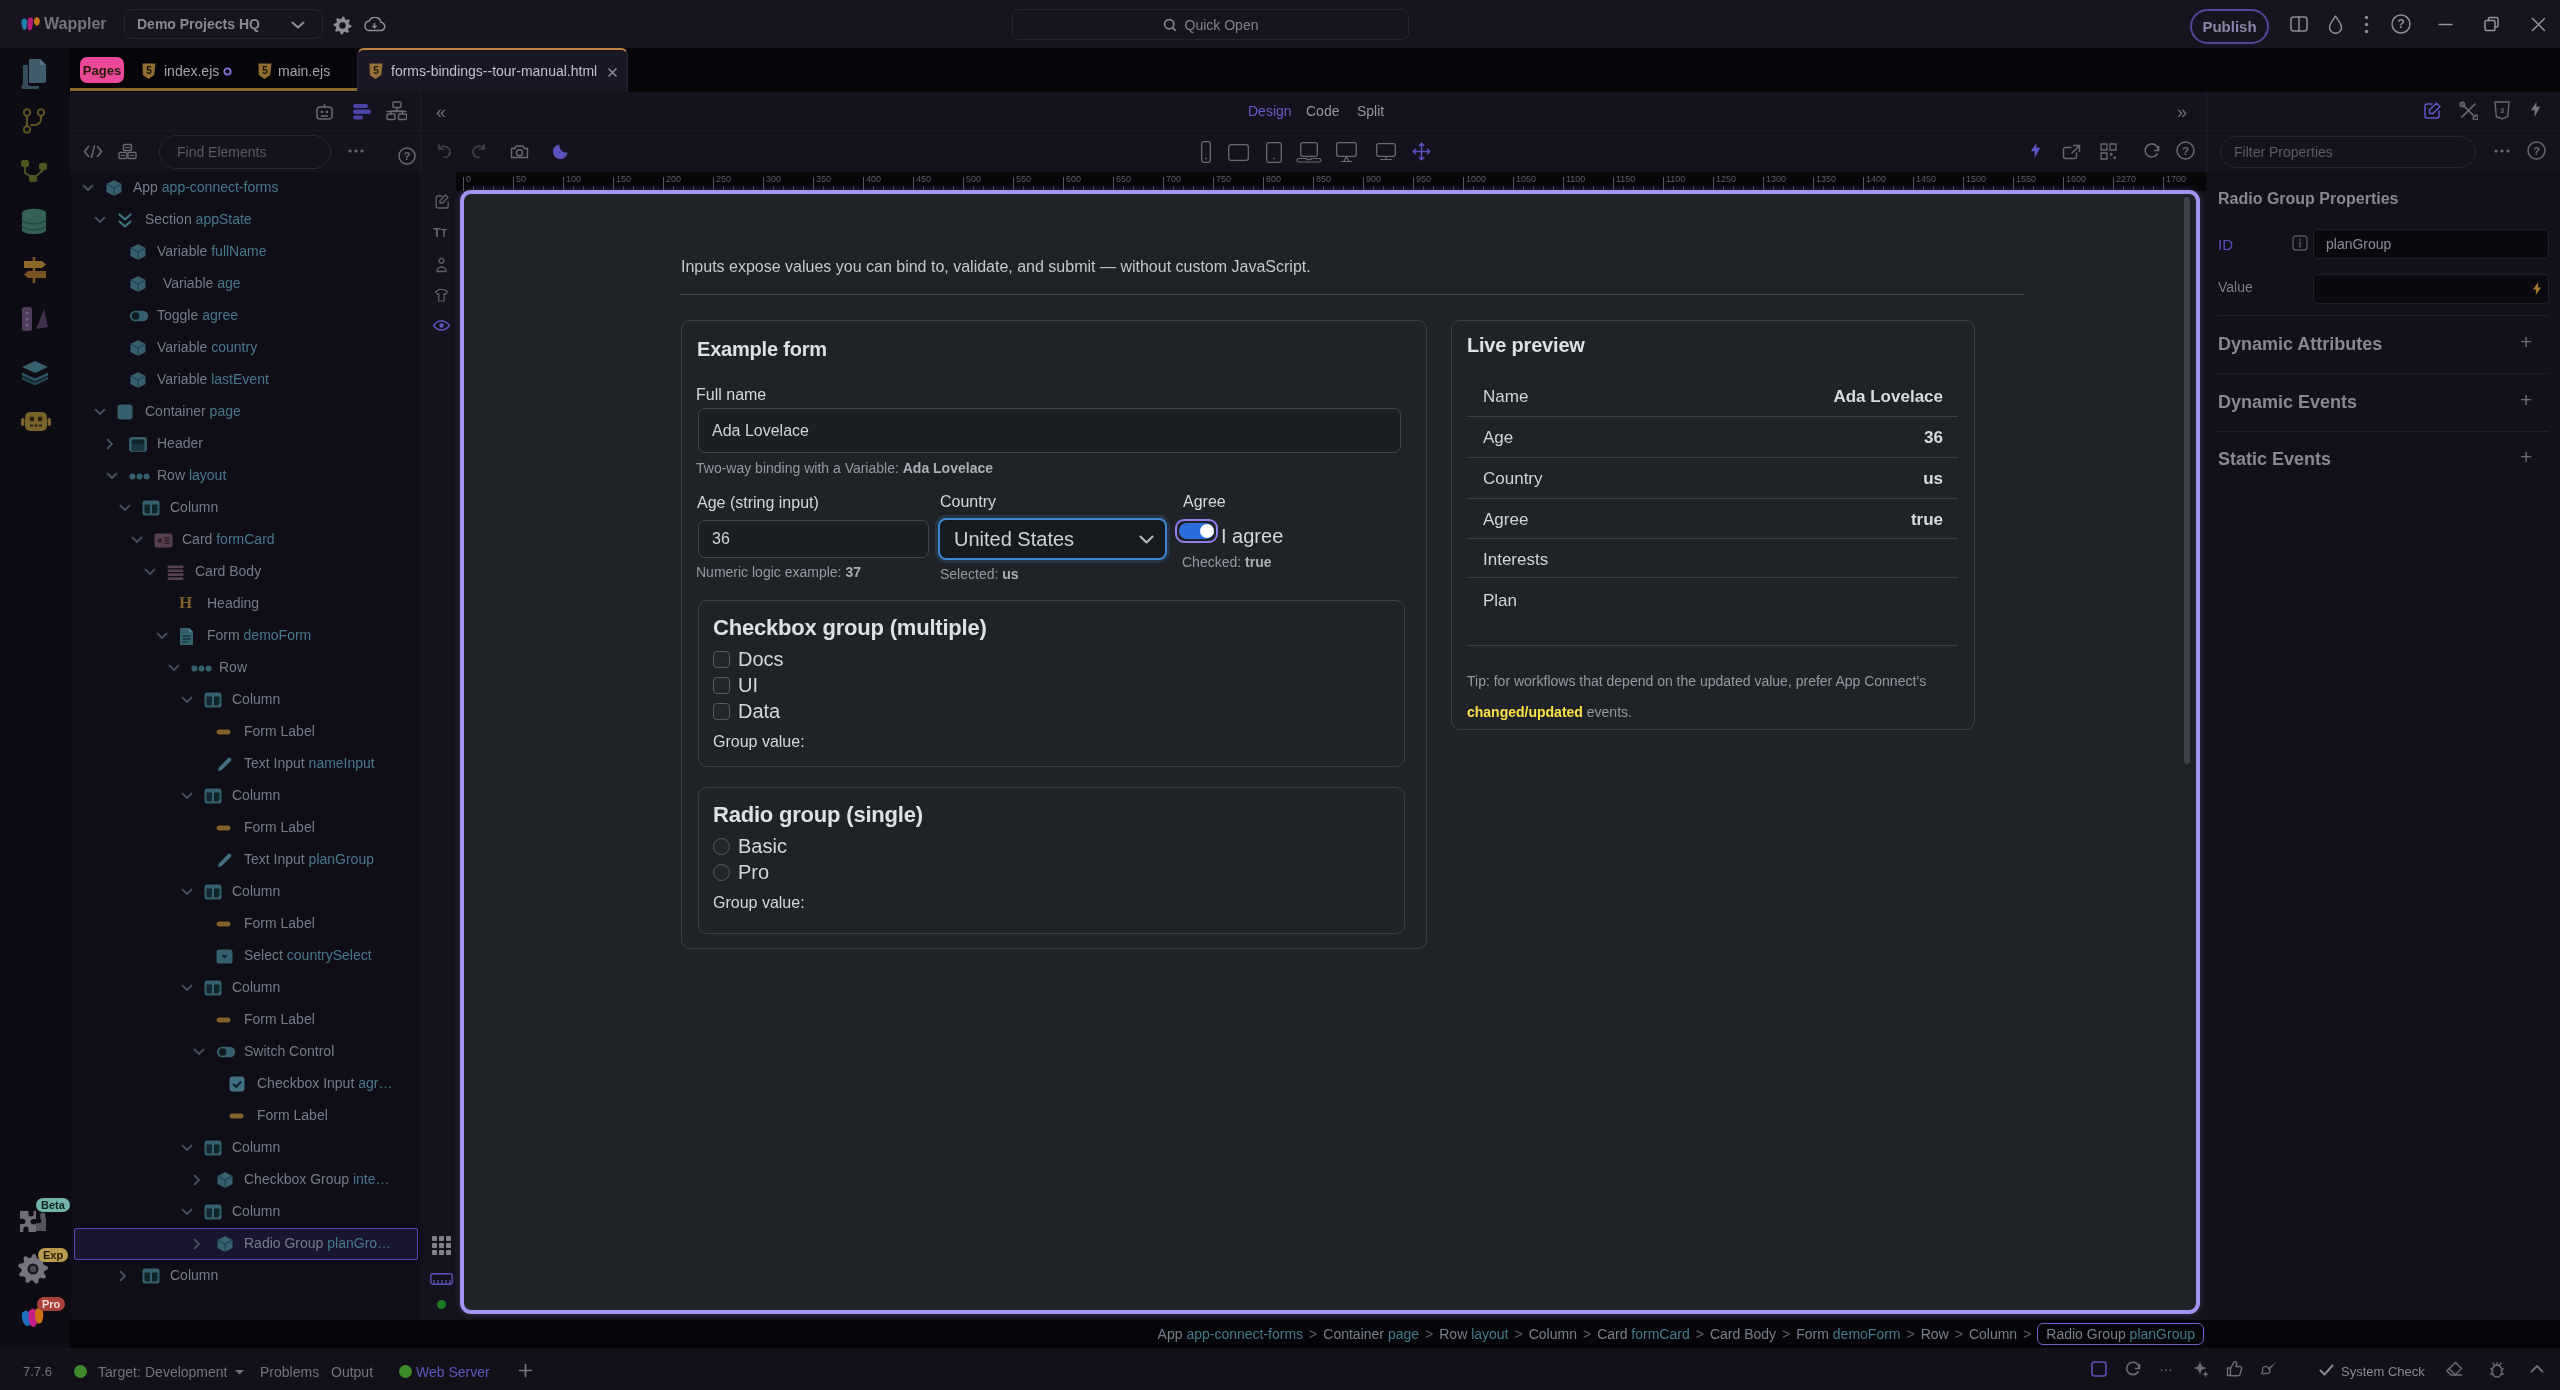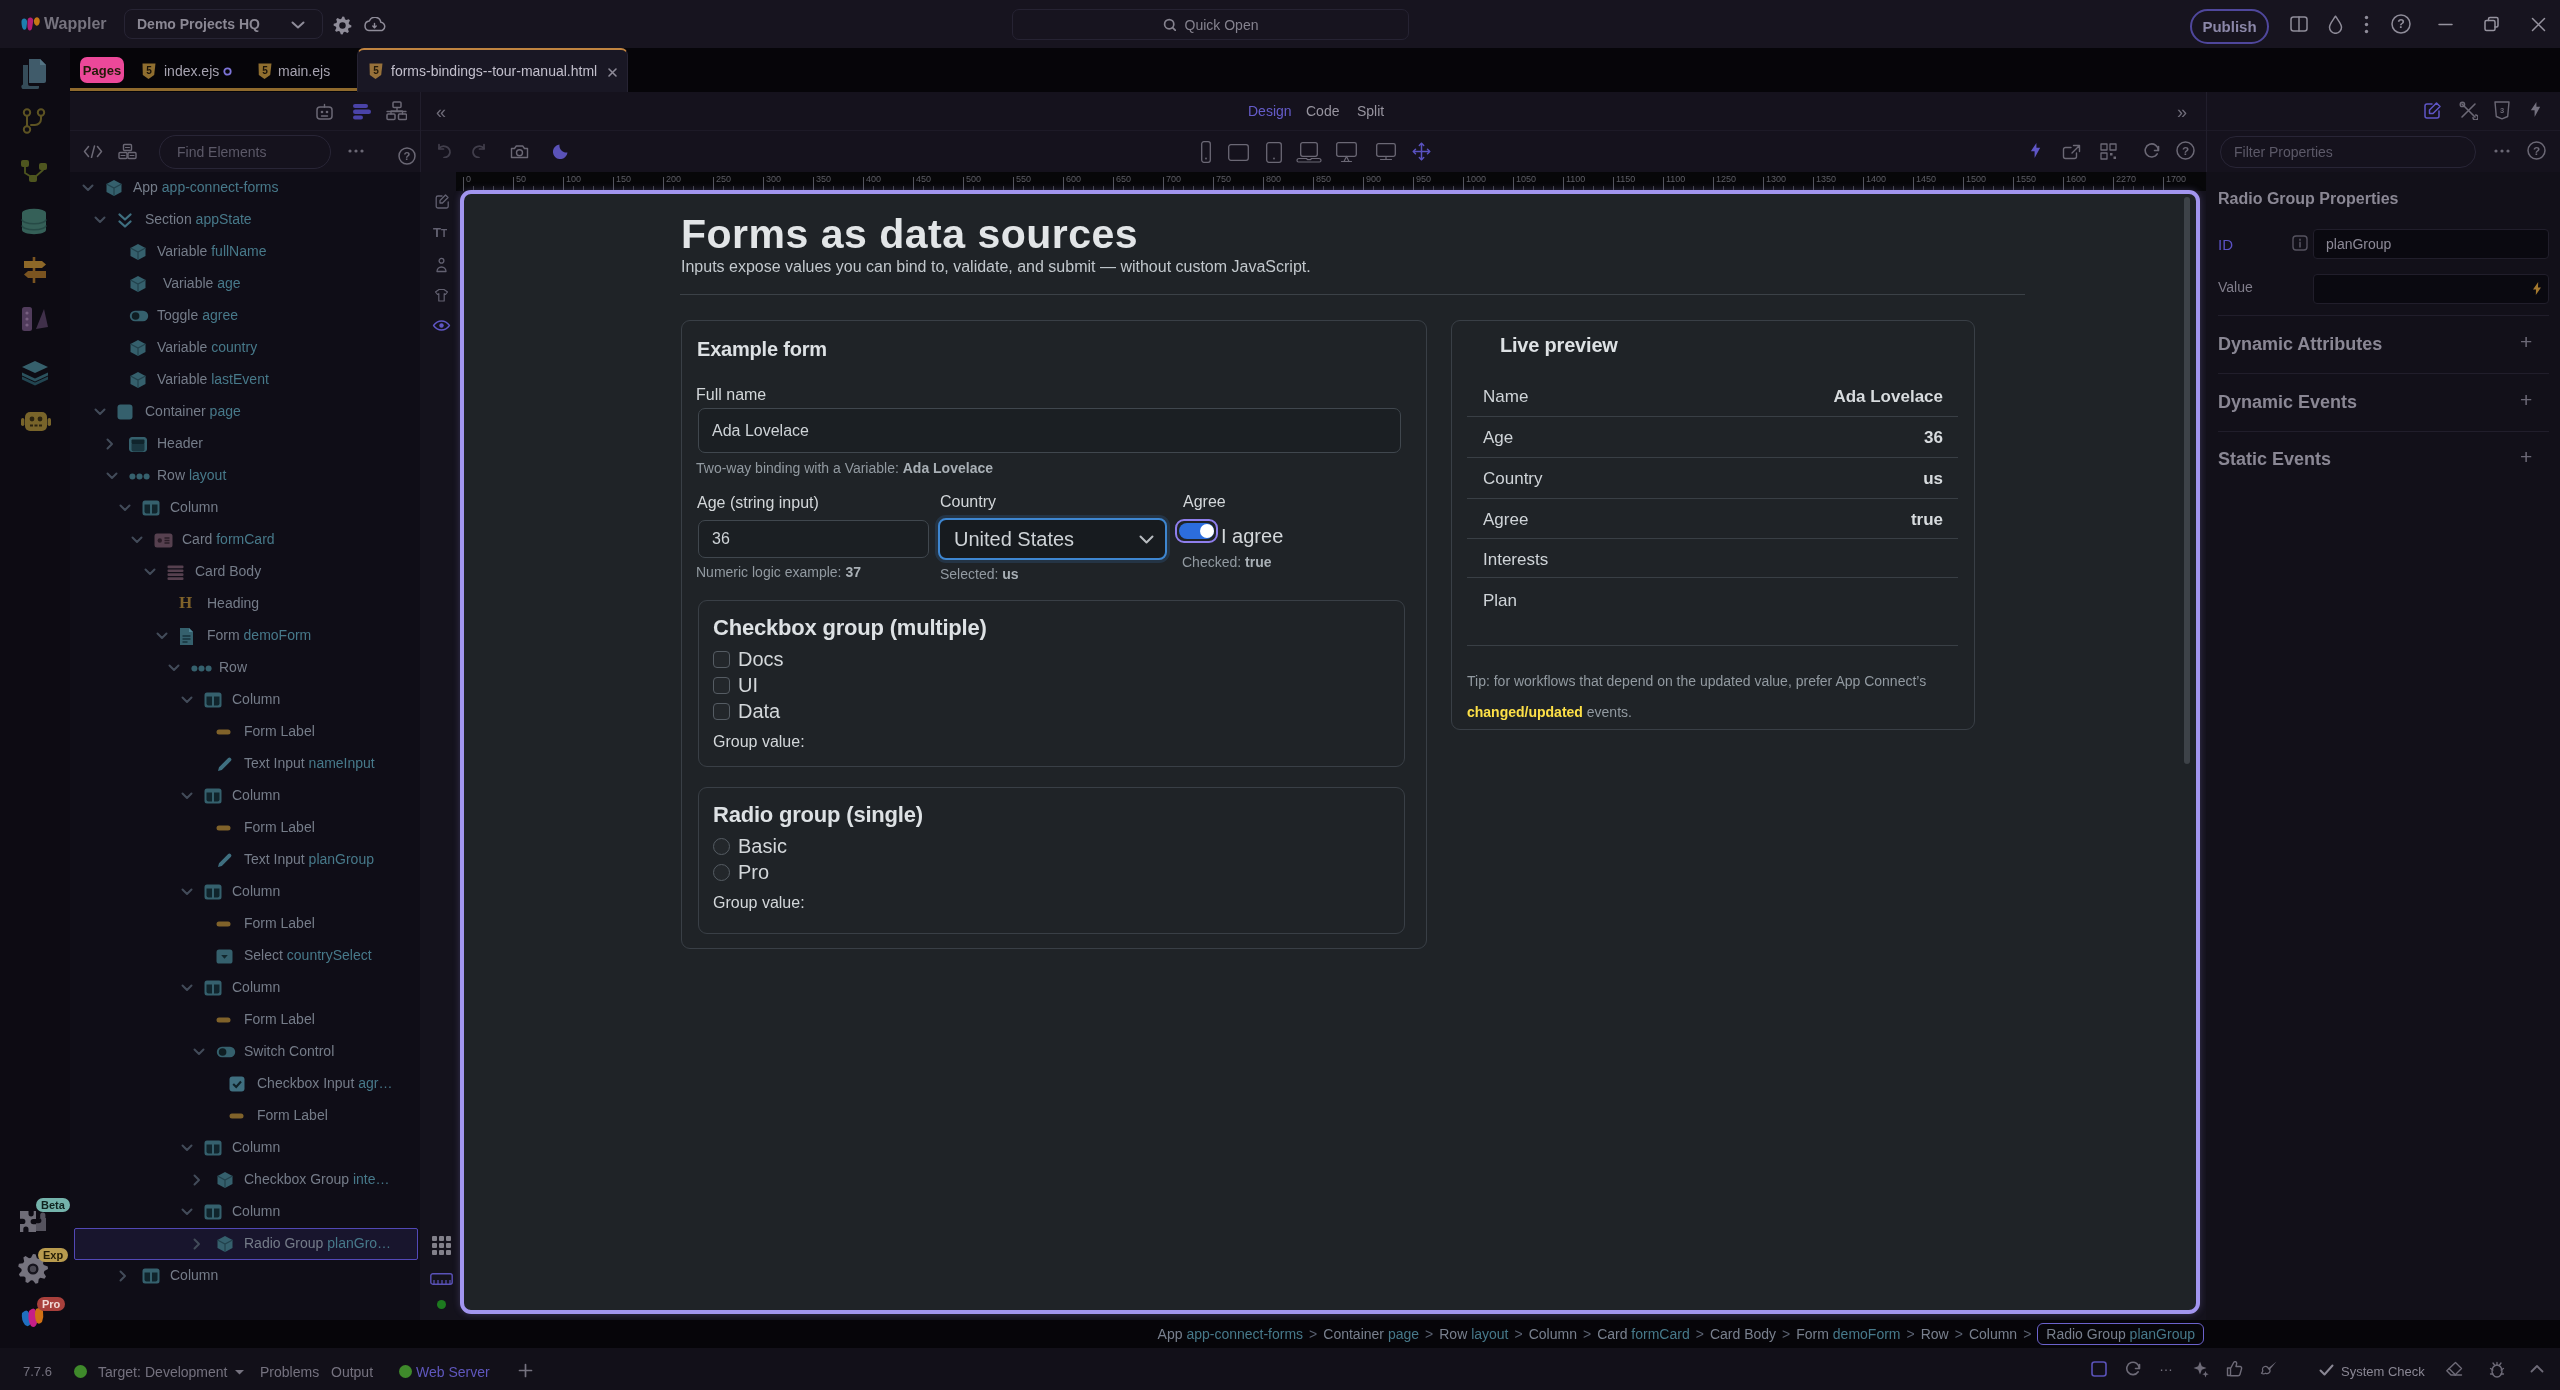--- a/index.html
+++ b/index.html
@@ -834,21 +834,20 @@
         <rect x="7" y="14" width="5" height="5" rx="1"></rect>
         <rect x="14" y="14" width="5" height="5" rx="1"></rect>
       </g>
     </svg>
     <svg class="abs" style="left:10px;top:1101px" width="23" height="12" viewBox="0 0 23 12" fill="none">
       <rect x="0.8" y="0.8" width="21.4" height="10.4" rx="2" stroke="#5a52b8" stroke-width="1.4" stroke-linecap="round" stroke-linejoin="round"></rect>
       <path d="M4 11V7M8 11V7M12 11V7M16 11V7M20 11V7" stroke="#5a52b8" stroke-width="1.2"></path>
     </svg>
     <div class="abs" style="left:17px;top:1128px;width:9px;height:9px;border-radius:50%;background:#1d7a1f"></div>
     <div id="pageframe" class="abs">
-      <div class="abs pg-h1" style="left:217px;top:17px;white-space:nowrap;">Forms as data sources</div>
       <div class="abs pg-sub" style="left:217px;top:64px;white-space:nowrap;">Inputs expose values you can bind to, validate, and submit — without custom JavaScript.</div>
       <div class="abs pg-hr" style="left:216px;top:100px;width:1345px"></div>
       <div class="abs card" style="left:217px;top:126px;width:746px;height:629px"></div>
       <div class="abs h2c" style="left:233px;top:144px;white-space:nowrap;">Example form</div>
       <div class="abs pg-lbl" style="left:232px;top:192px;white-space:nowrap;">Full name</div>
       <div class="abs inp" style="left:234px;top:214px;width:703px;height:45px">Ada Lovelace</div>
       <div class="abs pg-cap" style="left:232px;top:266px;white-space:nowrap;">Two-way binding with a Variable: <b>Ada Lovelace</b></div>
       <div class="abs pg-lbl" style="left:233px;top:300px;white-space:nowrap;">Age (string input)</div>
       <div class="abs pg-lbl" style="left:476px;top:299px;white-space:nowrap;">Country</div>
       <div class="abs pg-lbl" style="left:719px;top:299px;white-space:nowrap;">Agree</div>
@@ -874,21 +873,21 @@
       <div class="abs pg-lbl" style="left:274px;top:506px;white-space:nowrap;;font-size:20px">Data</div>
       <div class="abs pg-lbl" style="left:249px;top:539px;white-space:nowrap;">Group value:</div>
       <div class="abs card" style="left:234px;top:593px;width:707px;height:147px"></div>
       <div class="abs h2c" style="left:249px;top:608px;white-space:nowrap;;font-size:22px">Radio group (single)</div>
       <div class="abs rdio" style="left:249px;top:644px"></div>
       <div class="abs pg-lbl" style="left:274px;top:641px;white-space:nowrap;;font-size:20px">Basic</div>
       <div class="abs rdio" style="left:249px;top:670px"></div>
       <div class="abs pg-lbl" style="left:274px;top:667px;white-space:nowrap;;font-size:20px">Pro</div>
       <div class="abs pg-lbl" style="left:249px;top:700px;white-space:nowrap;">Group value:</div>
       <div class="abs card" style="left:987px;top:126px;width:524px;height:410px"></div>
-      <div class="abs h2c" style="left:1003px;top:140px;white-space:nowrap;margin-left:33px;">Live preview</div>
+      <div class="abs h2c" style="left:1003px;top:140px;white-space:nowrap;">Live preview</div>
       <div class="lp-sep" style="left:1003px;top:222px"></div>
       <div class="lp-sep" style="left:1003px;top:263px"></div>
       <div class="lp-sep" style="left:1003px;top:304px"></div>
       <div class="lp-sep" style="left:1003px;top:344px"></div>
       <div class="lp-sep" style="left:1003px;top:383px"></div>
       <div class="lp-sep" style="left:1003px;top:451px"></div>
       <div class="abs lp-lbl" style="left:1019px;top:193px;white-space:nowrap;">Name</div>
       <div class="abs lp-val" style="left:1019px;top:193px;width:460px;text-align:right">Ada Lovelace</div>
       <div class="abs lp-lbl" style="left:1019px;top:234px;white-space:nowrap;">Age</div>
       <div class="abs lp-val" style="left:1019px;top:234px;width:460px;text-align:right">36</div>

